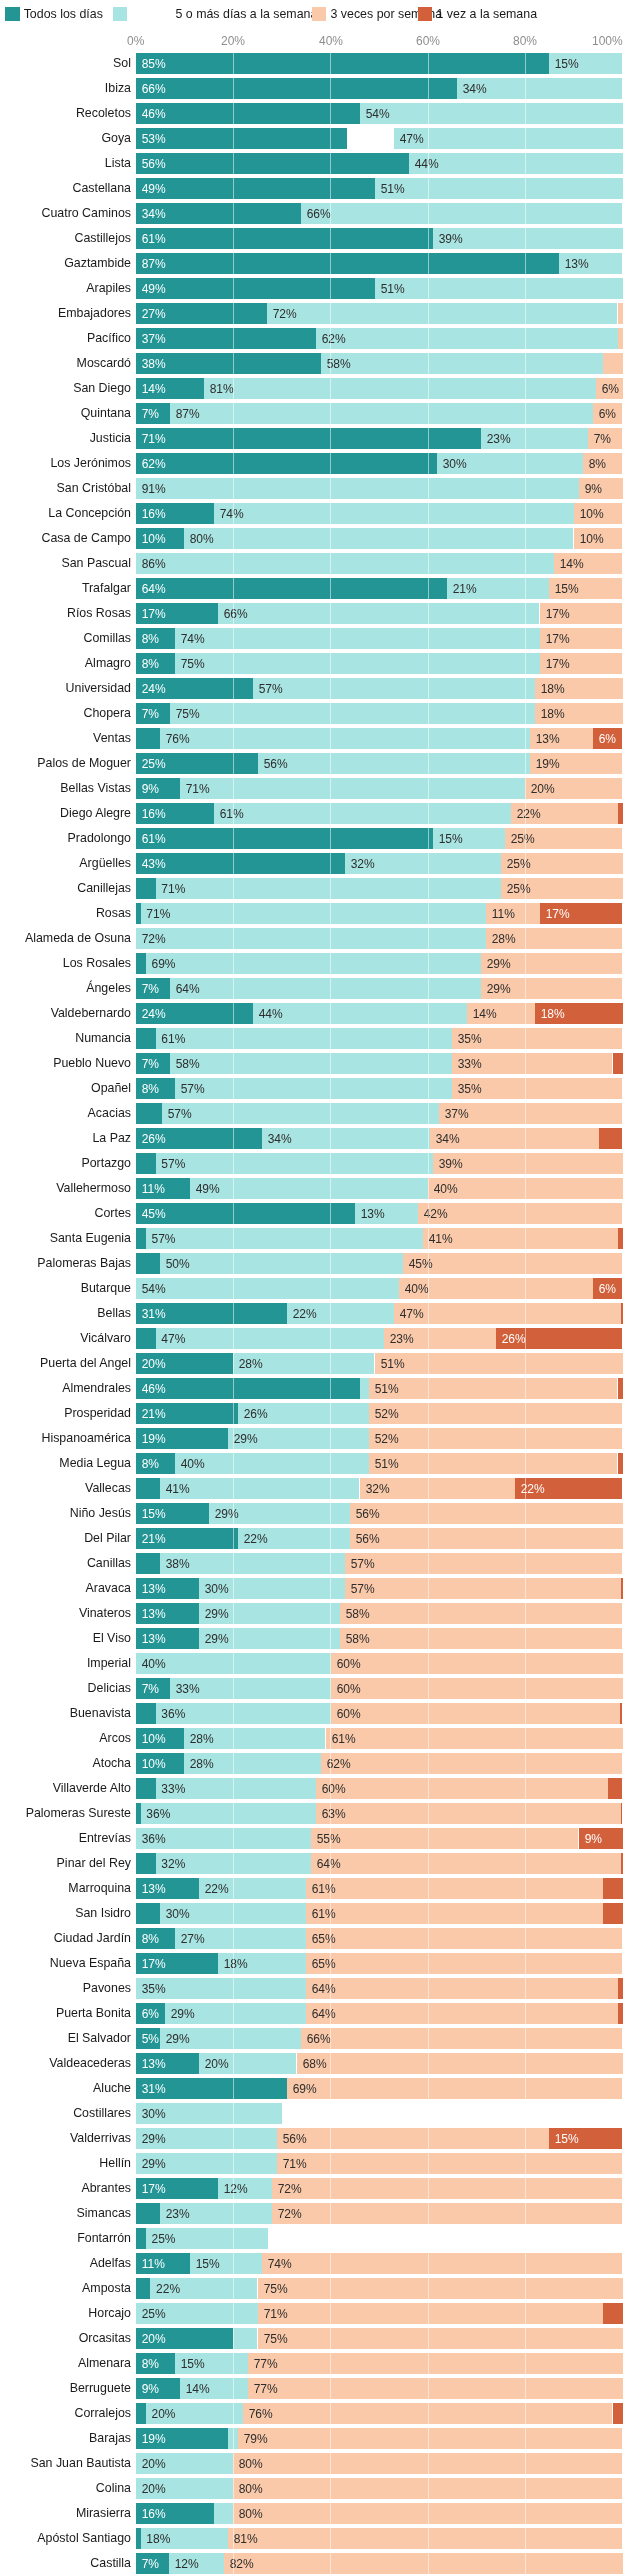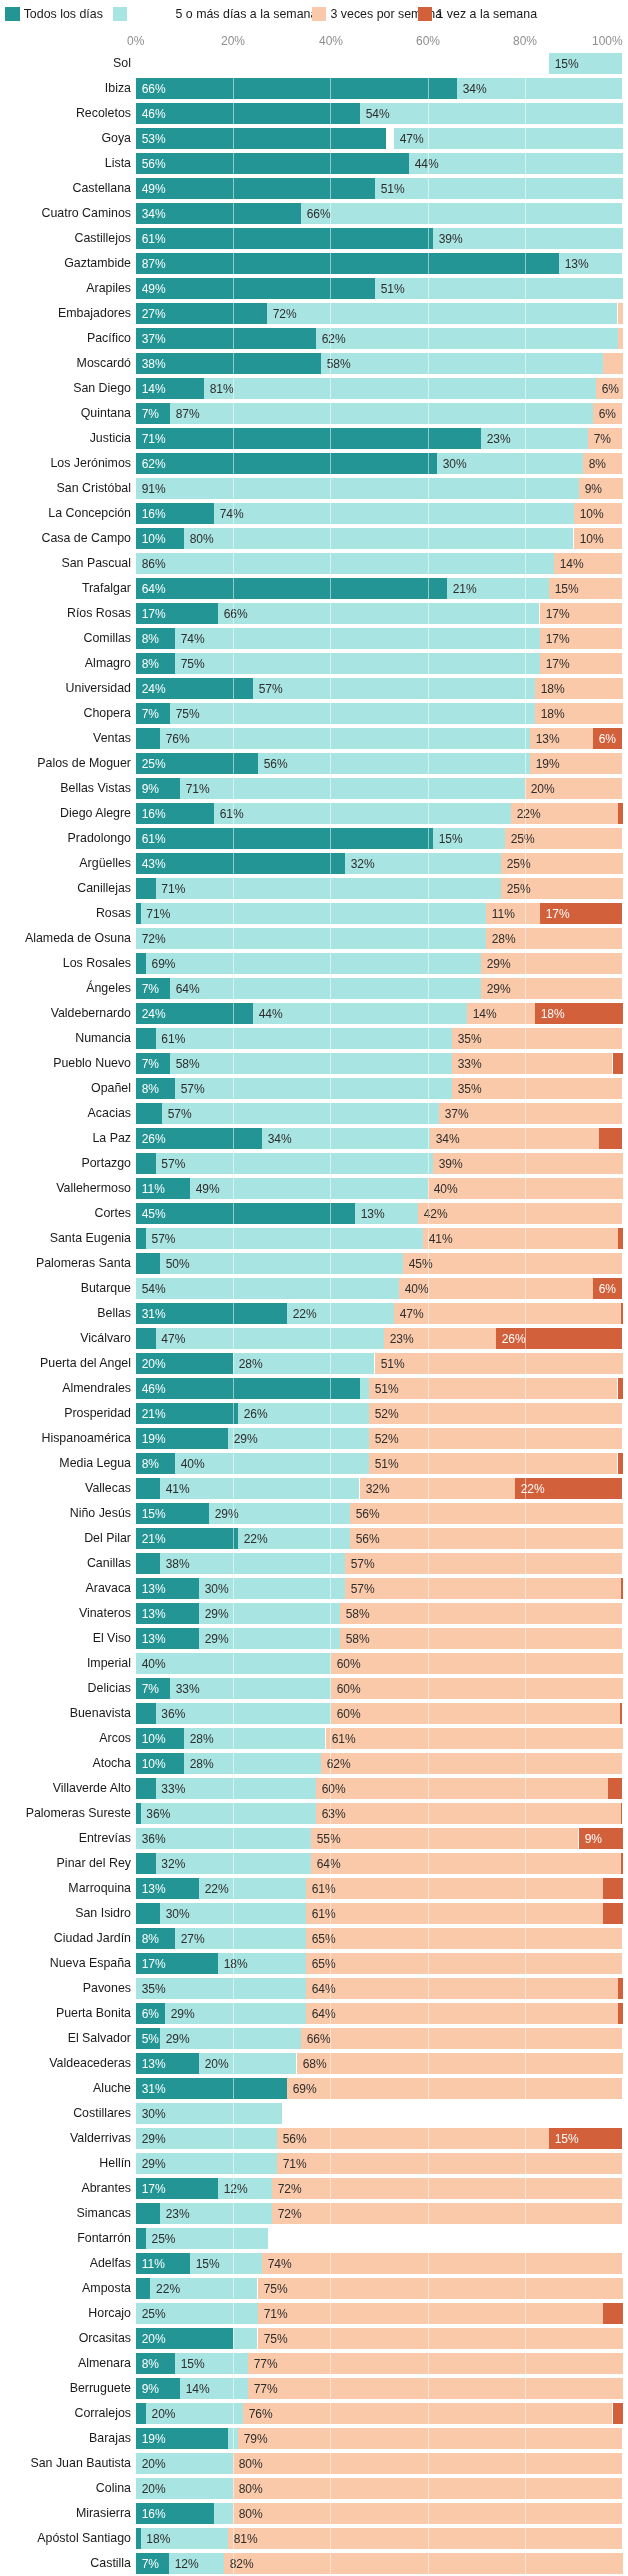--- a/index.html
+++ b/index.html
@@ -75,20 +75,23 @@
       <span class="tick" style="left: 319px;">40%</span>
       <span class="tick" style="left: 416px;">60%</span>
       <span class="tick" style="left: 513px;">80%</span>
       <span class="tick" style="left: 592px;">100%</span>
     </div>
 
   <div class="rows">
       <div class="row">
         <div class="row-label">Sol</div>
         <div class="bar">
+          <div class="seg s0" style="left: 0px; width: 413px;">
+            <span class="seg-label">85%</span>
+          </div>
           <div class="seg s1" style="left: 413px; width: 73px;">
             <span class="seg-label">15%</span>
           </div>
         </div>
       </div>
       <div class="row">
         <div class="row-label">Ibiza</div>
         <div class="bar">
           <div class="seg s0" style="left: 0px; width: 321px;">
             <span class="seg-label">66%</span>
@@ -105,21 +108,21 @@
             <span class="seg-label">46%</span>
           </div>
           <div class="seg s1" style="left: 224px; width: 263px;">
             <span class="seg-label">54%</span>
           </div>
         </div>
       </div>
       <div class="row">
         <div class="row-label">Goya</div>
         <div class="bar">
-          <div class="seg s0" style="left: 0px; width: 250px;">
+          <div class="seg s0" style="left: 0px; width: 211px;">
             <span class="seg-label">53%</span>
           </div>
           <div class="seg s1" style="left: 258px; width: 229px;">
             <span class="seg-label">47%</span>
           </div>
         </div>
       </div>
       <div class="row">
         <div class="row-label">Lista</div>
         <div class="bar">
@@ -694,21 +697,21 @@
           <div class="seg s1" style="left: 9.8px; width: 277px;">
             <span class="seg-label">57%</span>
           </div>
           <div class="seg s2" style="left: 287px; width: 195px;">
             <span class="seg-label">41%</span>
           </div>
           <div class="seg s3" style="left: 482px; width: 4.6px;"></div>
         </div>
       </div>
       <div class="row">
-        <div class="row-label">Palomeras Santa</div>
+        <div class="row-label">Palomeras Bajas</div>
         <div class="bar">
           <div class="seg s0" style="left: 0px; width: 24px;"></div>
           <div class="seg s1" style="left: 24px; width: 243px;">
             <span class="seg-label">50%</span>
           </div>
           <div class="seg s2" style="left: 267px; width: 219px;">
             <span class="seg-label">45%</span>
           </div>
         </div>
       </div>

